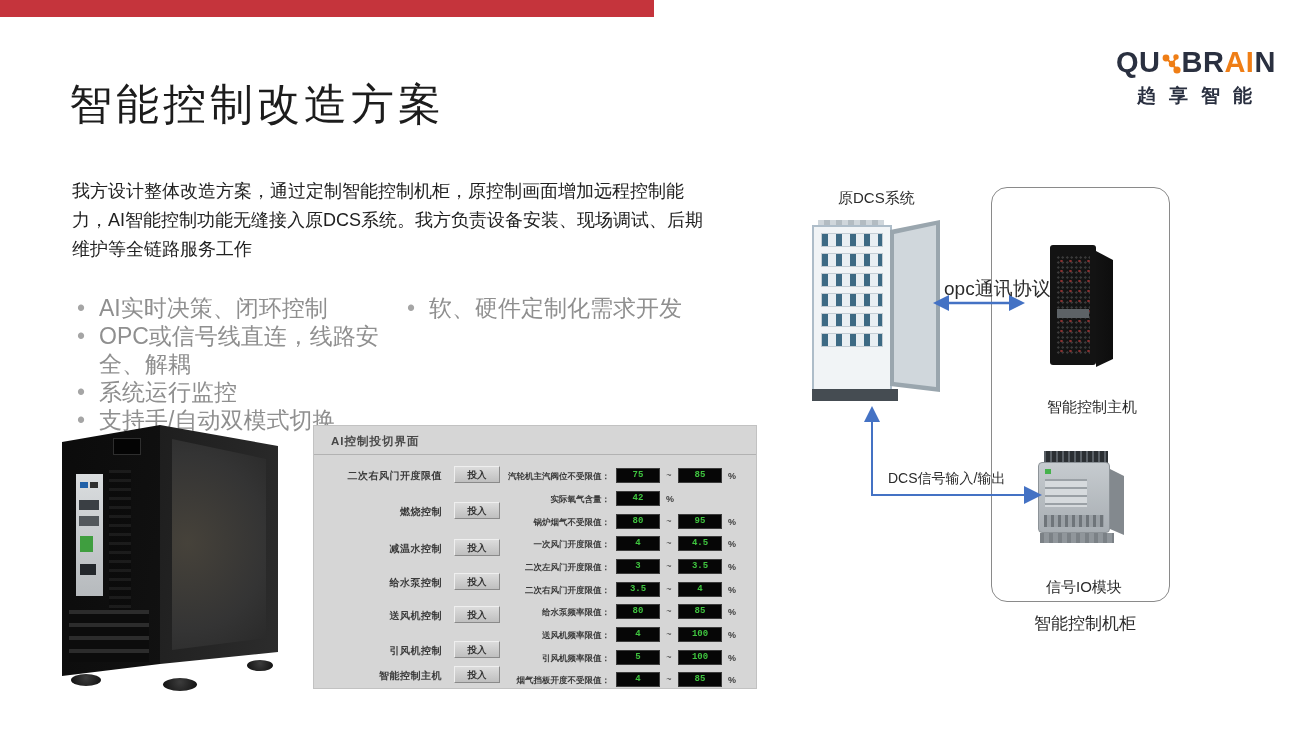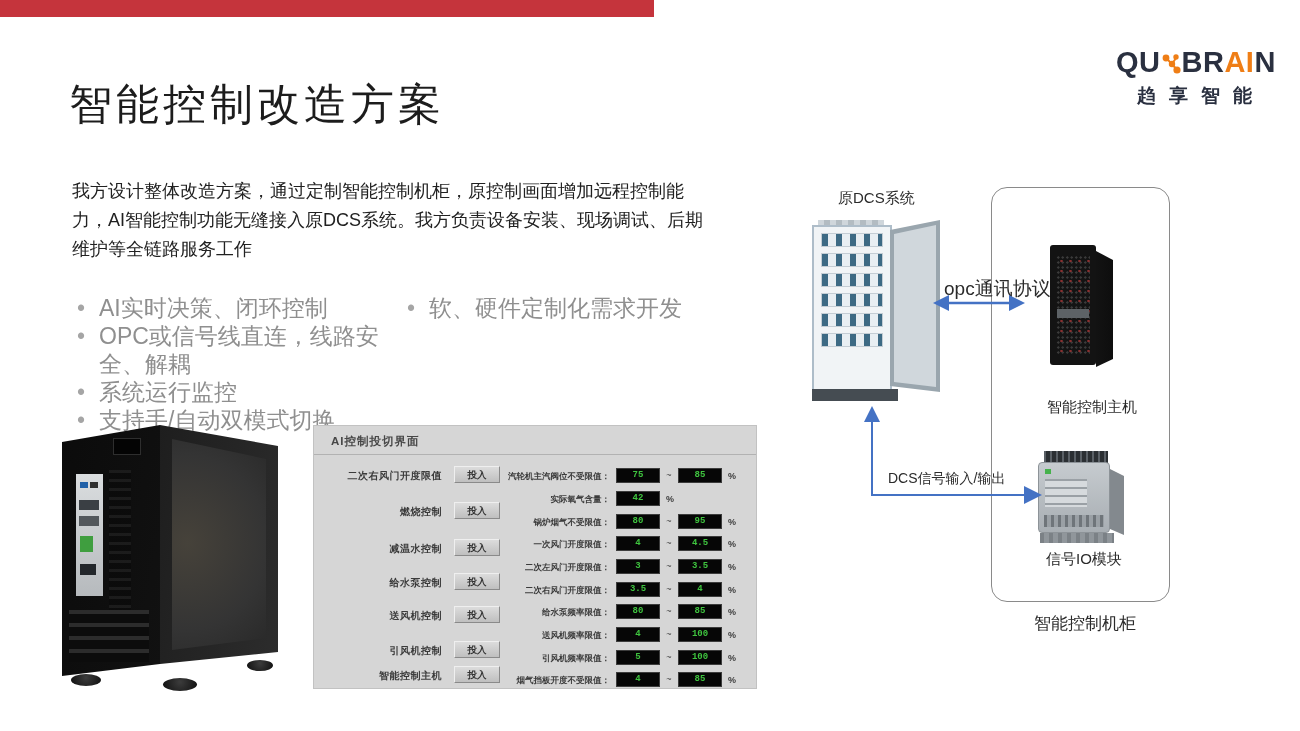--- a/index.html
+++ b/index.html
@@ -80,21 +80,21 @@
   .ro-sep{position:absolute;left:349px;top:2px;width:12px;text-align:center;font-size:9px;color:#444;}
   .ro-unit{position:absolute;left:414px;top:3px;font-size:9px;font-weight:bold;color:#3b3b3b;}
   .ro.single .ro-unit{left:352px;}
 
   
   .lbl{position:absolute;color:#2b2b2b;white-space:nowrap;}
   .lbl-dcs{left:838px;top:189px;font-size:15px;}
   .lbl-opc{left:944px;top:276px;font-size:19px;text-align:center;}
   .lbl-host{left:1036px;top:398px;width:112px;text-align:center;font-size:15px;}
   .lbl-sig{left:888px;top:470px;font-size:14px;}
-  .lbl-io{left:1046px;top:550px;font-size:15px;}
+  .lbl-io{left:1046px;top:578px;font-size:15px;}
   .lbl-cab{left:1034px;top:612px;font-size:17px;}
   .roundbox{position:absolute;left:991px;top:187px;width:179px;height:415px;border:1.5px solid #8a8a8a;border-radius:16px;background:#fff;}
 
   
   .cab{position:absolute;left:812px;top:220px;width:130px;height:185px;}
   .cab-vent{position:absolute;left:6px;top:0;width:66px;height:6px;background:repeating-linear-gradient(90deg,#cfd6db 0 6px,#b3bcc2 6px 12px);}
   .cab-frame{position:absolute;left:0;top:5px;width:80px;height:166px;background:#f1f4f6;border:2px solid #aebdc9;}
   .cab-row{height:14px;margin:6px 7px 0 7px;background:repeating-linear-gradient(90deg,#3d6a84 0 6px,#e8eef2 6px 14px);border:1px solid #c4cdd4;}
   .cab-base{position:absolute;left:0;top:169px;width:86px;height:12px;background:#454c52;}
   .cab-door-frame{position:absolute;left:0;top:0;width:130px;height:185px;

